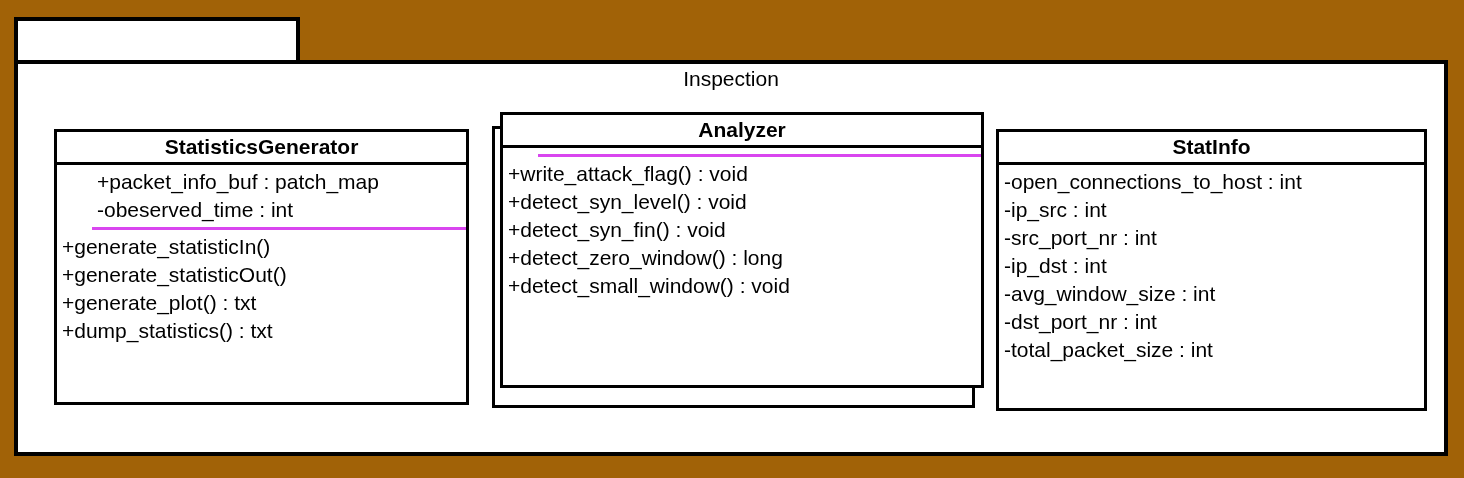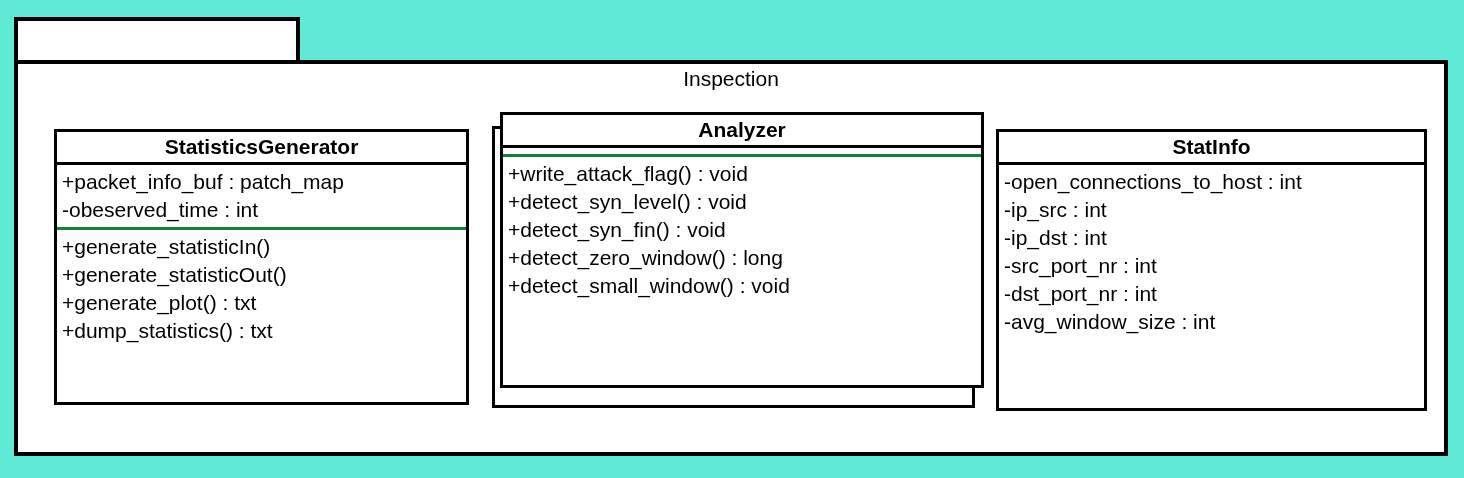--- a/index.html
+++ b/index.html
@@ -10,21 +10,21 @@
   }
   body {
     font-family: "Liberation Sans", sans-serif;
     -webkit-font-smoothing: antialiased;
   }
 
   #canvas {
     position: relative;
     width: 1464px;
     height: 478px;
-    background: #5eead4;
+    background: #a16207;
     overflow: hidden;
   }
 
   
   .pkg-tab {
     position: absolute;
     left: 14px;
     top: 17px;
     width: 286px;
     height: 45px;
@@ -81,21 +81,22 @@
     overflow: hidden;
   }
   .cls-compartment {
     box-sizing: border-box;
     padding: 3px 0 3px 5px;
     color: #000000;
     font-size: 21px;
     line-height: 28px;
   }
   .cls-compartment.with-rule {
-    border-bottom: 3px solid #15803d;
+    border-bottom: 3px solid #d946ef;
+    margin-left: 35px;
   }
   .cls-compartment.grow {
     flex: 1 1 auto;
   }
   .member {
     white-space: nowrap;
     overflow: hidden;
   }
 
   
@@ -162,20 +163,21 @@
       <div class="member">+detect_zero_window() : long</div>
       <div class="member">+detect_small_window() : void</div>
     </div>
   </div>
 
   <div class="uml-class" id="class-statinfo">
     <div class="cls-title">StatInfo</div>
     <div class="cls-compartment grow">
       <div class="member">-open_connections_to_host : int</div>
       <div class="member">-ip_src : int</div>
+      <div class="member">-src_port_nr : int</div>
       <div class="member">-ip_dst : int</div>
-      <div class="member">-src_port_nr : int</div>
+      <div class="member">-avg_window_size : int</div>
       <div class="member">-dst_port_nr : int</div>
-      <div class="member">-avg_window_size : int</div>
+      <div class="member">-total_packet_size : int</div>
     </div>
   </div>
 
 </div>
 
 </body></html>

